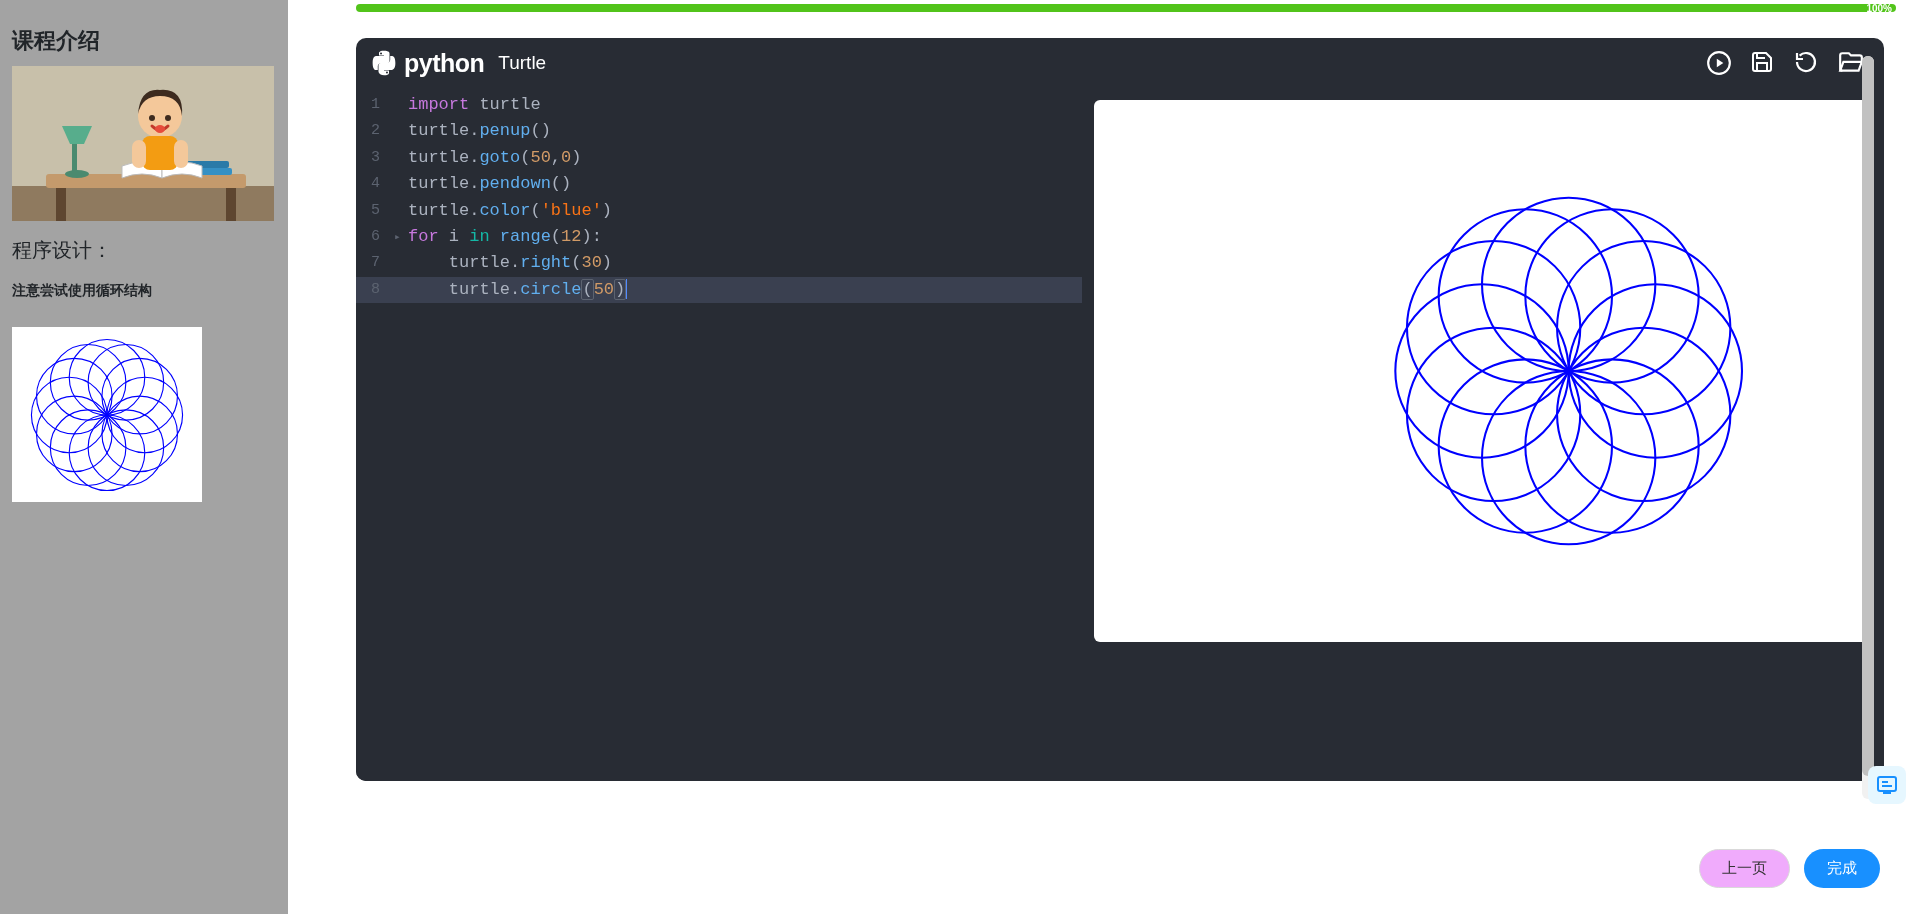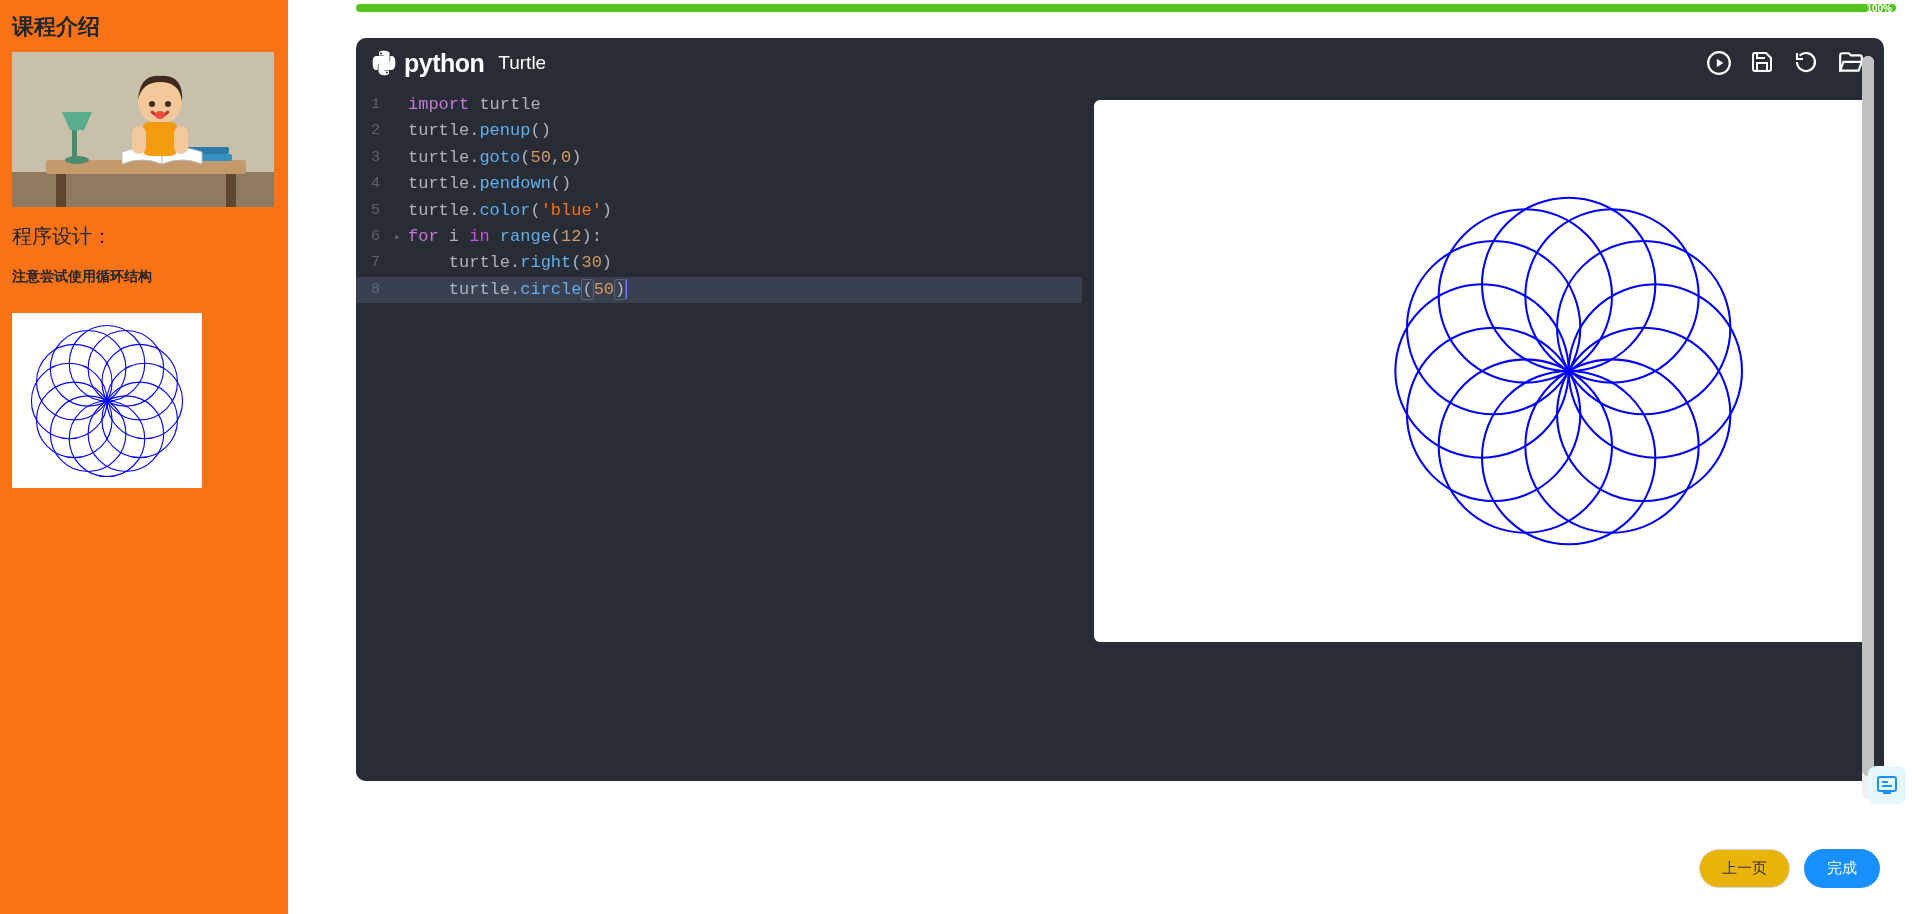--- a/index.html
+++ b/index.html
@@ -8,22 +8,22 @@
     background: #fff;
     overflow: hidden;
   }
   .app {
     display: flex;
     width: 1912px;
     height: 914px;
   }
   .sidebar {
     width: 288px;
-    background: #f97316;
-    padding: 12px 12px 12px 12px;
+    background: #a3a3a3;
+    padding: 26px 12px 12px 12px;
     flex-shrink: 0;
   }
   .sidebar h2 {
     font-size: 22px;
     font-weight: 700;
     color: #212529;
     margin-bottom: 10px;
   }
   .lesson-image {
     width: 262px;
@@ -174,21 +174,21 @@
     flex-shrink: 0;
     user-select: none;
   }
   .code { white-space: pre; }
   .tok-kw { color: #c678dd; }
   .tok-id { color: #abb2bf; }
   .tok-fn { color: #61afef; }
   .tok-num { color: #d19a66; }
   .tok-str { color: #f97316; }
   .tok-punc { color: #abb2bf; }
-  .tok-op { color: #d946ef; }
+  .tok-op { color: #14b8a6; }
   .cursor-caret {
     display: inline-block;
     width: 0;
     border-left: 1.5px solid #528bff;
     height: 20px;
     vertical-align: middle;
   }
   .bracket-hl {
     border: 1px solid #5c6370;
     border-radius: 2px;
@@ -230,21 +230,21 @@
     gap: 14px;
   }
   .btn {
     padding: 9px 22px;
     border-radius: 20px;
     font-size: 15px;
     cursor: pointer;
     border: 1px solid transparent;
   }
   .btn-default {
-    background: #eab308;
+    background: #f0abfc;
     color: #333;
     border-color: #d9d9d9;
   }
   .btn-primary {
     background: #1890ff;
     color: #fff;
   }
   .float-icon {
     position: absolute;
     right: 6px;

